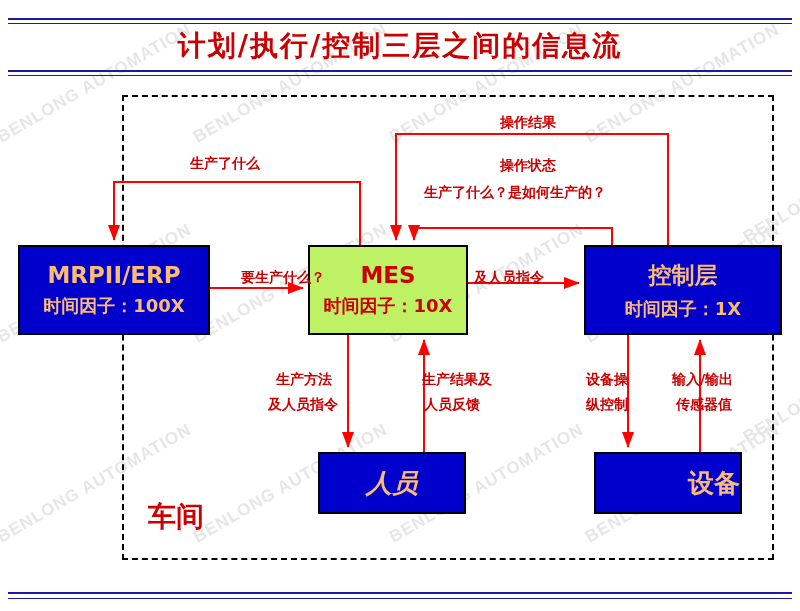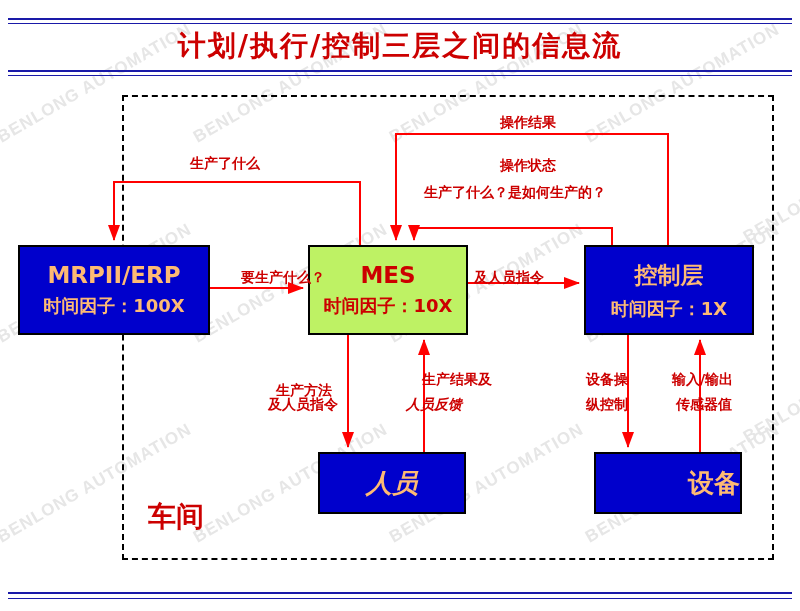--- a/index.html
+++ b/index.html
@@ -65,21 +65,21 @@
     align-items:center;justify-content:center;
   }
   .box .l1{font-weight:bold;}
   .box .l2{font-weight:bold;}
 
   .box-blue{background:#0000cc;color:#fdba74;}
   .box-yellow{background:#bef264;color:#cc0000;}
 
   #box-mrp{left:18px;top:245px;width:192px;height:90px;}
   #box-mes{left:308px;top:245px;width:160px;height:90px;}
-  #box-ctrl{left:584px;top:245px;width:170px;height:90px;}
+  #box-ctrl{left:584px;top:245px;width:198px;height:90px;}
   #box-people{left:318px;top:452px;width:148px;height:62px;font-style:italic;}
   #box-device{left:594px;top:452px;width:148px;height:62px;align-items:flex-end;}
 
   #box-mrp .l1{font-size:23px;margin-bottom:6px;}
   #box-mrp .l2{font-size:18px;}
   #box-mes .l1{font-size:23px;margin-bottom:6px;}
   #box-mes .l2{font-size:18px;}
   #box-ctrl .l1{font-size:23px;margin-bottom:6px;}
   #box-ctrl .l2{font-size:18px;}
   #box-people .l1{font-size:26px;}
@@ -182,25 +182,25 @@
     <div class="l1">设备</div>
   </div>
 
   <div class="flab" style="left:190px;top:155px;">生产了什么</div>
   <div class="flab" style="left:500px;top:114px;">操作结果</div>
   <div class="flab" style="left:500px;top:157px;">操作状态</div>
   <div class="flab" style="left:424px;top:184px;">生产了什么？是如何生产的？</div>
   <div class="flab" style="left:204px;top:269px;margin-left:37px;">要生产什么？</div>
   <div class="flab" style="left:474px;top:269px;">及人员指令</div>
 
-  <div class="flab" style="left:276px;top:371px;margin-top:11px;">生产方法</div>
+  <div class="flab" style="left:276px;top:371px;">生产方法</div>
   <div class="flab" style="left:268px;top:396px;">及人员指令</div>
 
   <div class="flab" style="left:422px;top:371px;">生产结果及</div>
-  <div class="flab" style="left:406px;top:396px;font-style:italic;">人员反馈</div>
+  <div class="flab" style="left:424px;top:396px;">人员反馈</div>
 
   <div class="flab" style="left:586px;top:371px;">设备操</div>
   <div class="flab" style="left:586px;top:396px;">纵控制</div>
 
   <div class="flab" style="left:672px;top:371px;">输入/输出</div>
   <div class="flab" style="left:676px;top:396px;">传感器值</div>
 
 </div>
 
 </body></html>

